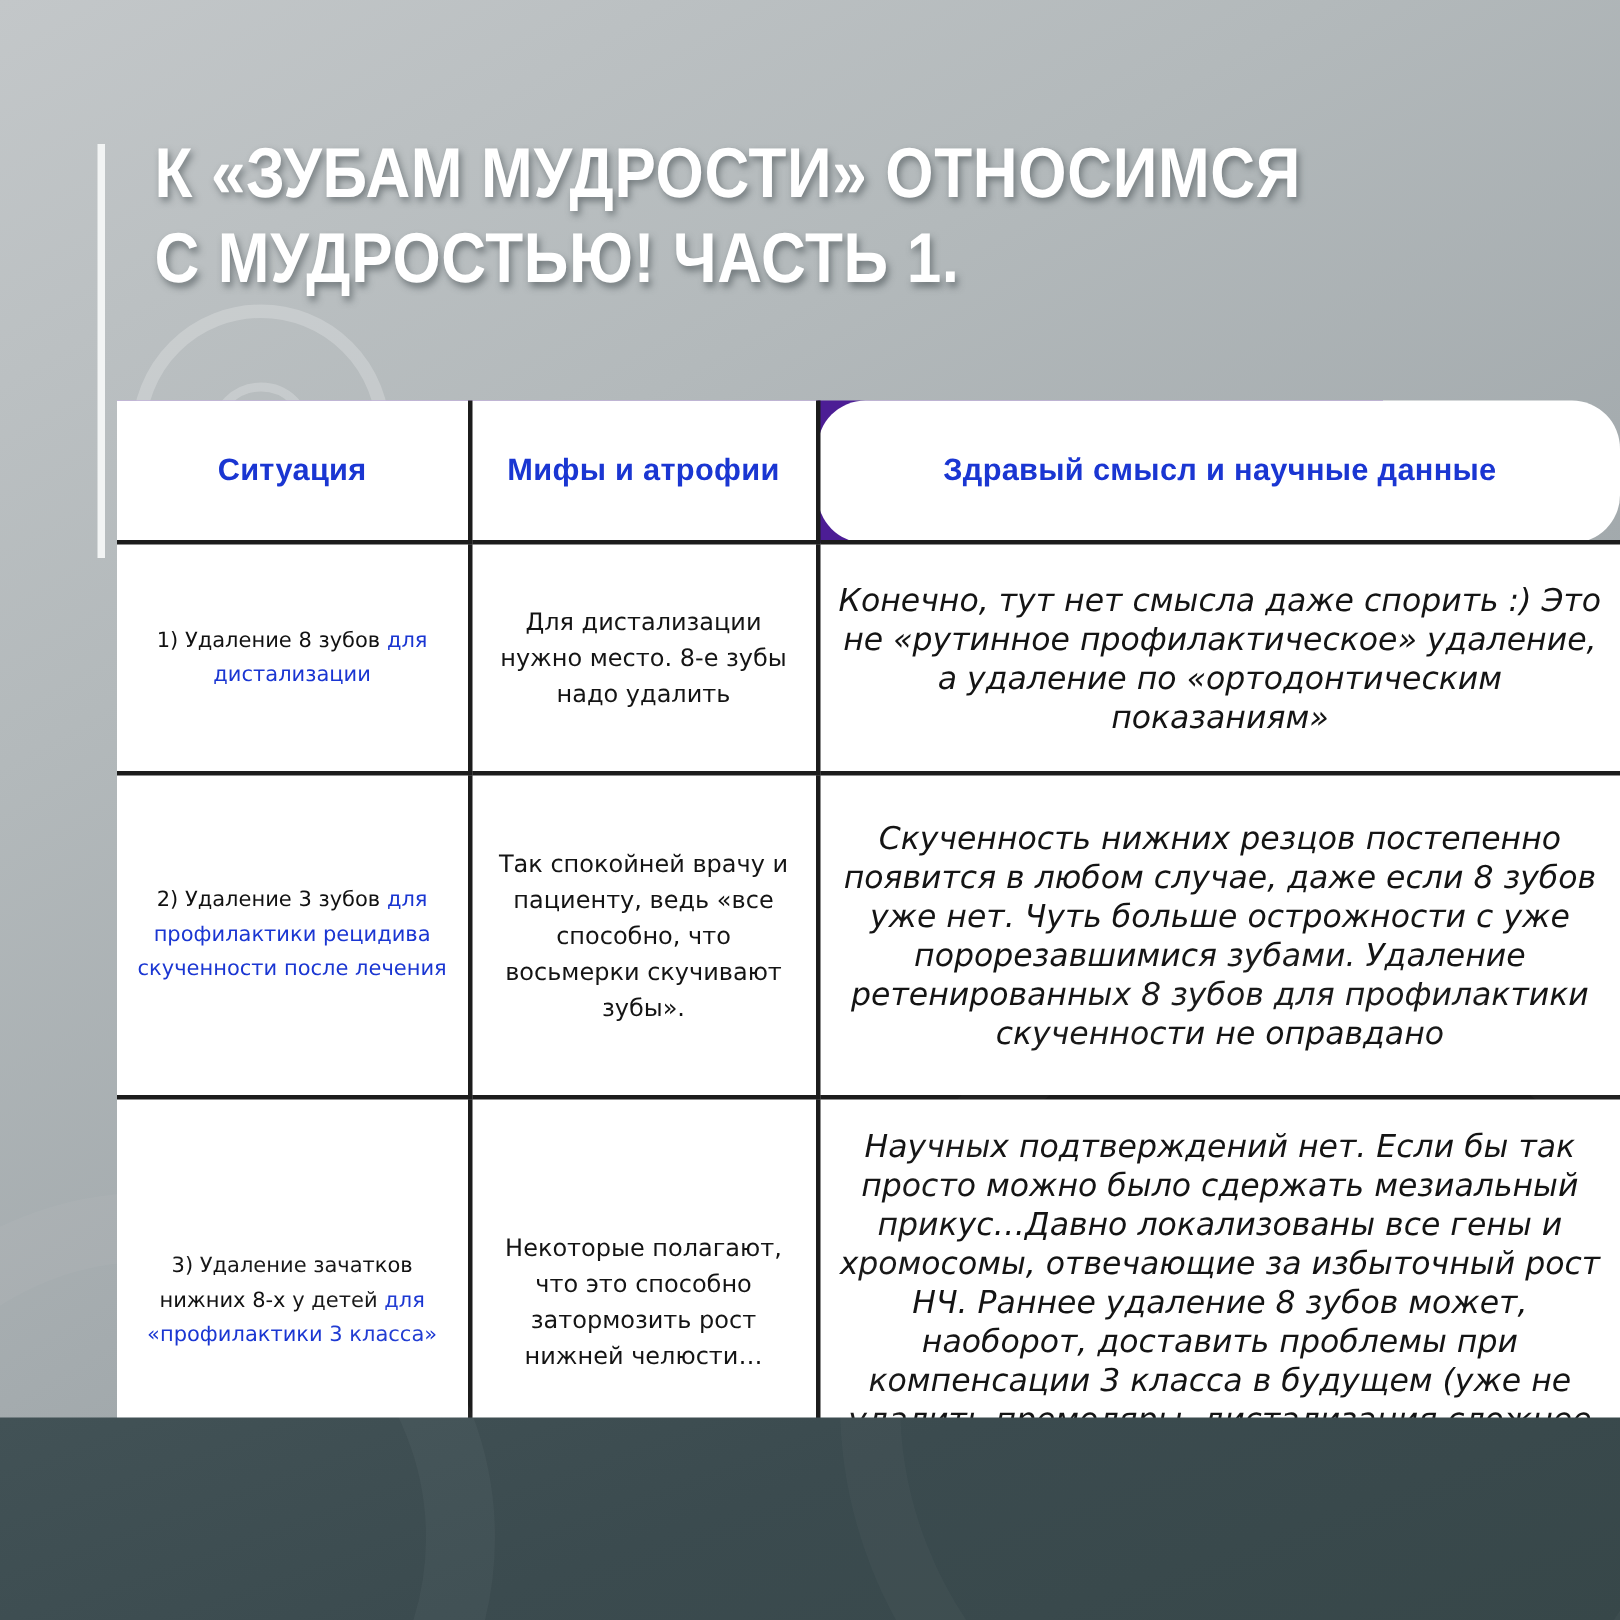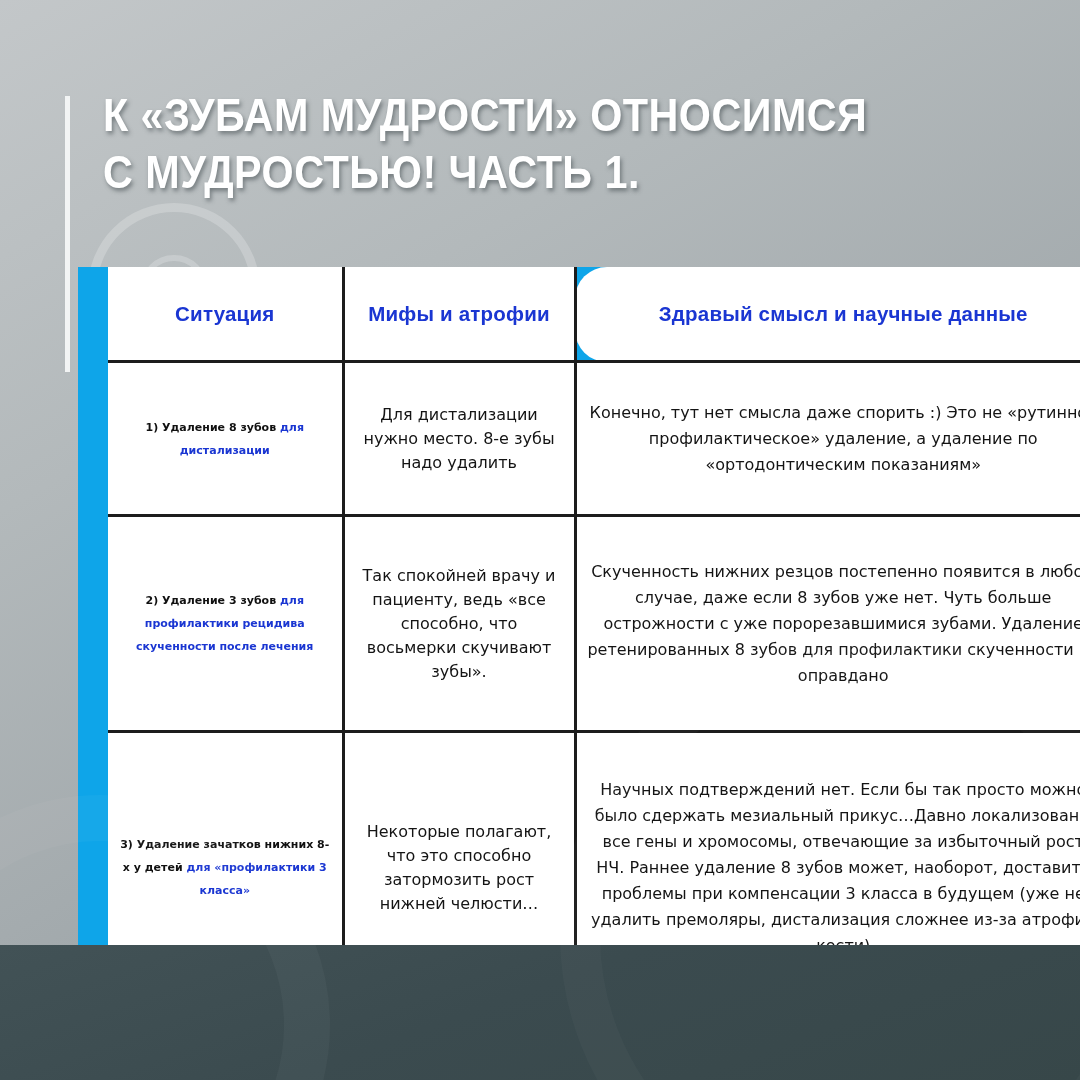--- a/index.html
+++ b/index.html
@@ -107,23 +107,22 @@
     white-space: pre-line;
   }
 
   
   .table-wrap {
     position: absolute;
     left: 78px;
     top: 267px;
     width: 844px;
     height: 678px;
-    background: #0ea5e9;
-    box-sizing: border-box;
-    padding-left: 30px;
+    background: #4c1d95;
+    box-sizing: border-box;
   }
   table.grid {
     width: 100%;
     height: 100%;
     border-collapse: collapse;
     table-layout: fixed;
   }
   table.grid col.c1 { width: 235px; }
   table.grid col.c2 { width: 232px; }
   table.grid col.c3 { width: 535px; }
@@ -156,40 +155,41 @@
   tr.body:last-child td { border-bottom: 0; }
   tr.body td:last-child { border-right: 0; }
 
   tr.r1 td { height: 139px; }
   tr.r2 td { height: 201px; }
   tr.r3 td { height: 257px; }
 
   
   .sit {
     font-family: "DejaVu Sans", sans-serif;
-    font-weight: bold;
-    font-size: 11px;
+    font-weight: normal;
+    font-size: 14px;
     line-height: 23px;
     color: #111111;
   }
   .sit .blue { color: #1a36d2; }
 
   .myth {
     font-family: "DejaVu Sans", sans-serif;
     font-size: 16px;
     line-height: 24px;
     color: #141414;
   }
 
   .sense {
     font-family: "DejaVu Sans", sans-serif;
-    font-size: 16px;
+    font-size: 21px;
     line-height: 26px;
     color: #141414;
     padding: 0 6px;
+    font-style: italic;
   }
 </style>
 </head>
 <body>
 
 <div id="slide">
 
   <div class="bg-base"></div>
 
   <div class="ring-outer"></div>

